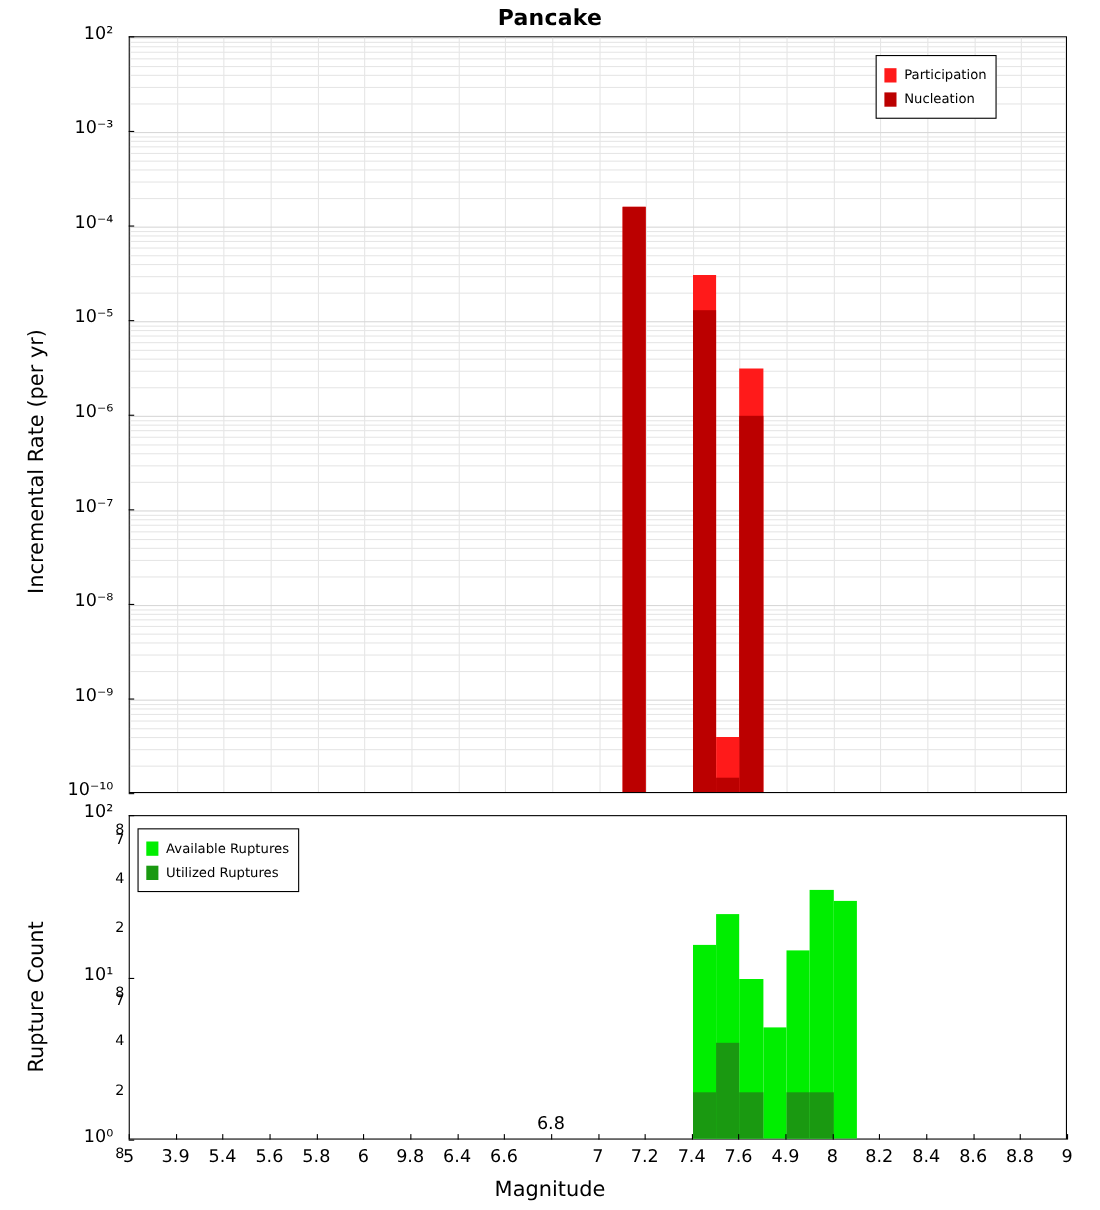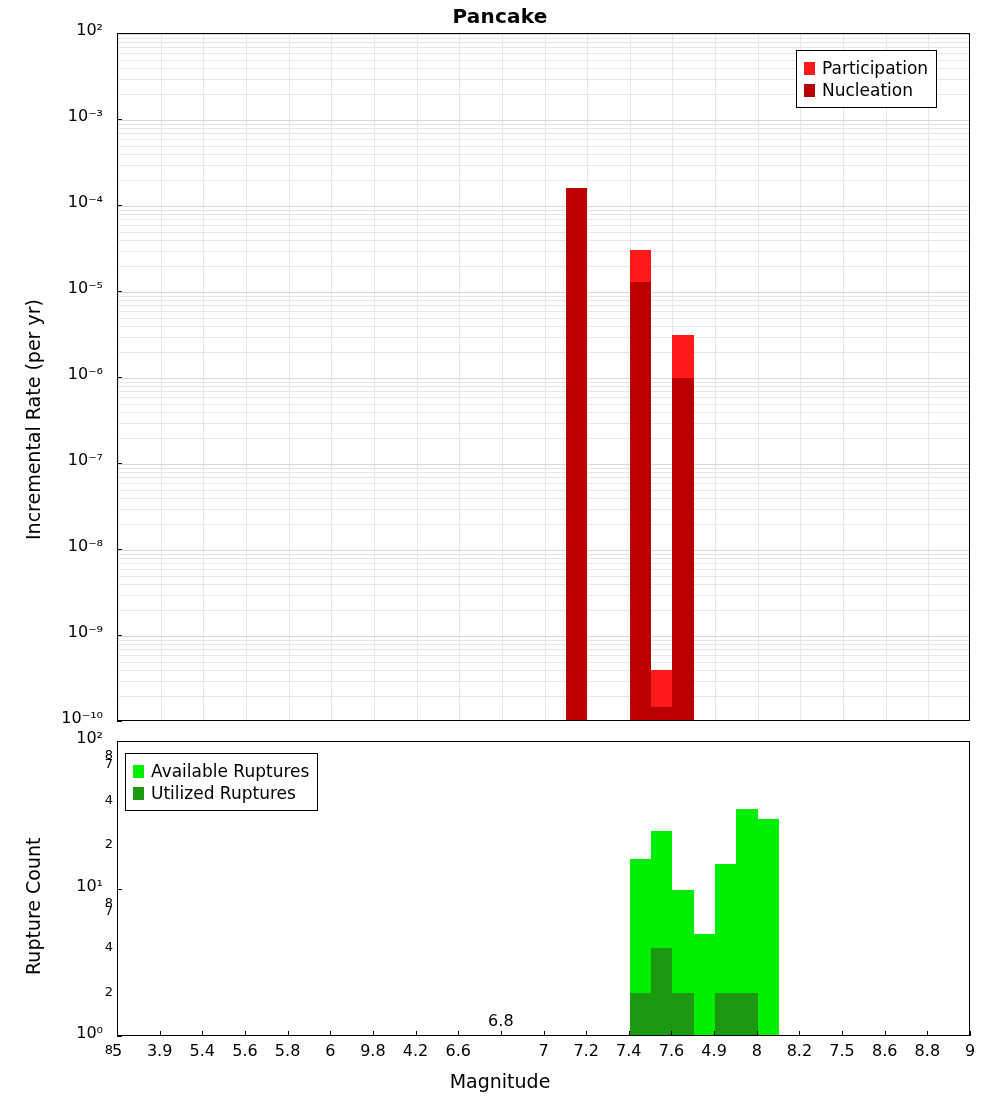--- a/index.html
+++ b/index.html
@@ -153,21 +153,21 @@
     align-items: center;
     height: 22px;
   }
   .legend-swatch {
     width: 11px;
     height: 13px;
     margin-right: 7px;
     flex: none;
   }
   .legend-text {
-    font-size: 17px;
+    font-size: 12px;
     color: #000;
     white-space: nowrap;
   }
   #legend-top {
     left: 796px;
     top: 50px;
   }
   #legend-bottom {
     left: 125px;
     top: 753px;
@@ -320,41 +320,41 @@
       <div class="xtick" style="left: 182.3px; top: 1043px;">5.4</div>
       <div class="tickmark-x" style="left: 244.95px; top: 1031px;"></div>
       <div class="xtick" style="left: 224.95px; top: 1043px;">5.6</div>
       <div class="tickmark-x" style="left: 287.6px; top: 1031px;"></div>
       <div class="xtick" style="left: 267.6px; top: 1043px;">5.8</div>
       <div class="tickmark-x" style="left: 330.25px; top: 1031px;"></div>
       <div class="xtick" style="left: 310.25px; top: 1043px;">6</div>
       <div class="tickmark-x" style="left: 372.9px; top: 1031px;"></div>
       <div class="xtick" style="left: 352.9px; top: 1043px;">9.8</div>
       <div class="tickmark-x" style="left: 415.55px; top: 1031px;"></div>
-      <div class="xtick" style="left: 395.55px; top: 1043px;">4.2</div>
+      <div class="xtick" style="left: 395.55px; top: 1043px;">6.4</div>
       <div class="tickmark-x" style="left: 458.2px; top: 1031px;"></div>
       <div class="xtick" style="left: 438.2px; top: 1043px;">6.6</div>
       <div class="tickmark-x" style="left: 500.85px; top: 1031px;"></div>
       <div class="xtick" style="left: 480.85px; top: 1013px;">6.8</div>
       <div class="tickmark-x" style="left: 543.5px; top: 1031px;"></div>
       <div class="xtick" style="left: 523.5px; top: 1043px;">7</div>
       <div class="tickmark-x" style="left: 586.15px; top: 1031px;"></div>
       <div class="xtick" style="left: 566.15px; top: 1043px;">7.2</div>
       <div class="tickmark-x" style="left: 628.8px; top: 1031px;"></div>
       <div class="xtick" style="left: 608.8px; top: 1043px;">7.4</div>
       <div class="tickmark-x" style="left: 671.45px; top: 1031px;"></div>
       <div class="xtick" style="left: 651.45px; top: 1043px;">7.6</div>
       <div class="tickmark-x" style="left: 714.1px; top: 1031px;"></div>
       <div class="xtick" style="left: 694.1px; top: 1043px;">4.9</div>
       <div class="tickmark-x" style="left: 756.75px; top: 1031px;"></div>
       <div class="xtick" style="left: 736.75px; top: 1043px;">8</div>
       <div class="tickmark-x" style="left: 799.4px; top: 1031px;"></div>
       <div class="xtick" style="left: 779.4px; top: 1043px;">8.2</div>
       <div class="tickmark-x" style="left: 842.05px; top: 1031px;"></div>
-      <div class="xtick" style="left: 822.05px; top: 1043px;">7.5</div>
+      <div class="xtick" style="left: 822.05px; top: 1043px;">8.4</div>
       <div class="tickmark-x" style="left: 884.7px; top: 1031px;"></div>
       <div class="xtick" style="left: 864.7px; top: 1043px;">8.6</div>
       <div class="tickmark-x" style="left: 927.35px; top: 1031px;"></div>
       <div class="xtick" style="left: 907.35px; top: 1043px;">8.8</div>
       <div class="tickmark-x" style="left: 970px; top: 1031px;"></div>
       <div class="xtick" style="left: 950px; top: 1043px;">9</div>
       <div class="ytick-wrap" style="top: 22px;">
         <div class="ytick" style="right: 9px; position: relative;">10²</div>
       </div>
       <div class="tickmark-y" style="left: 117px; top: 33px;"></div>

